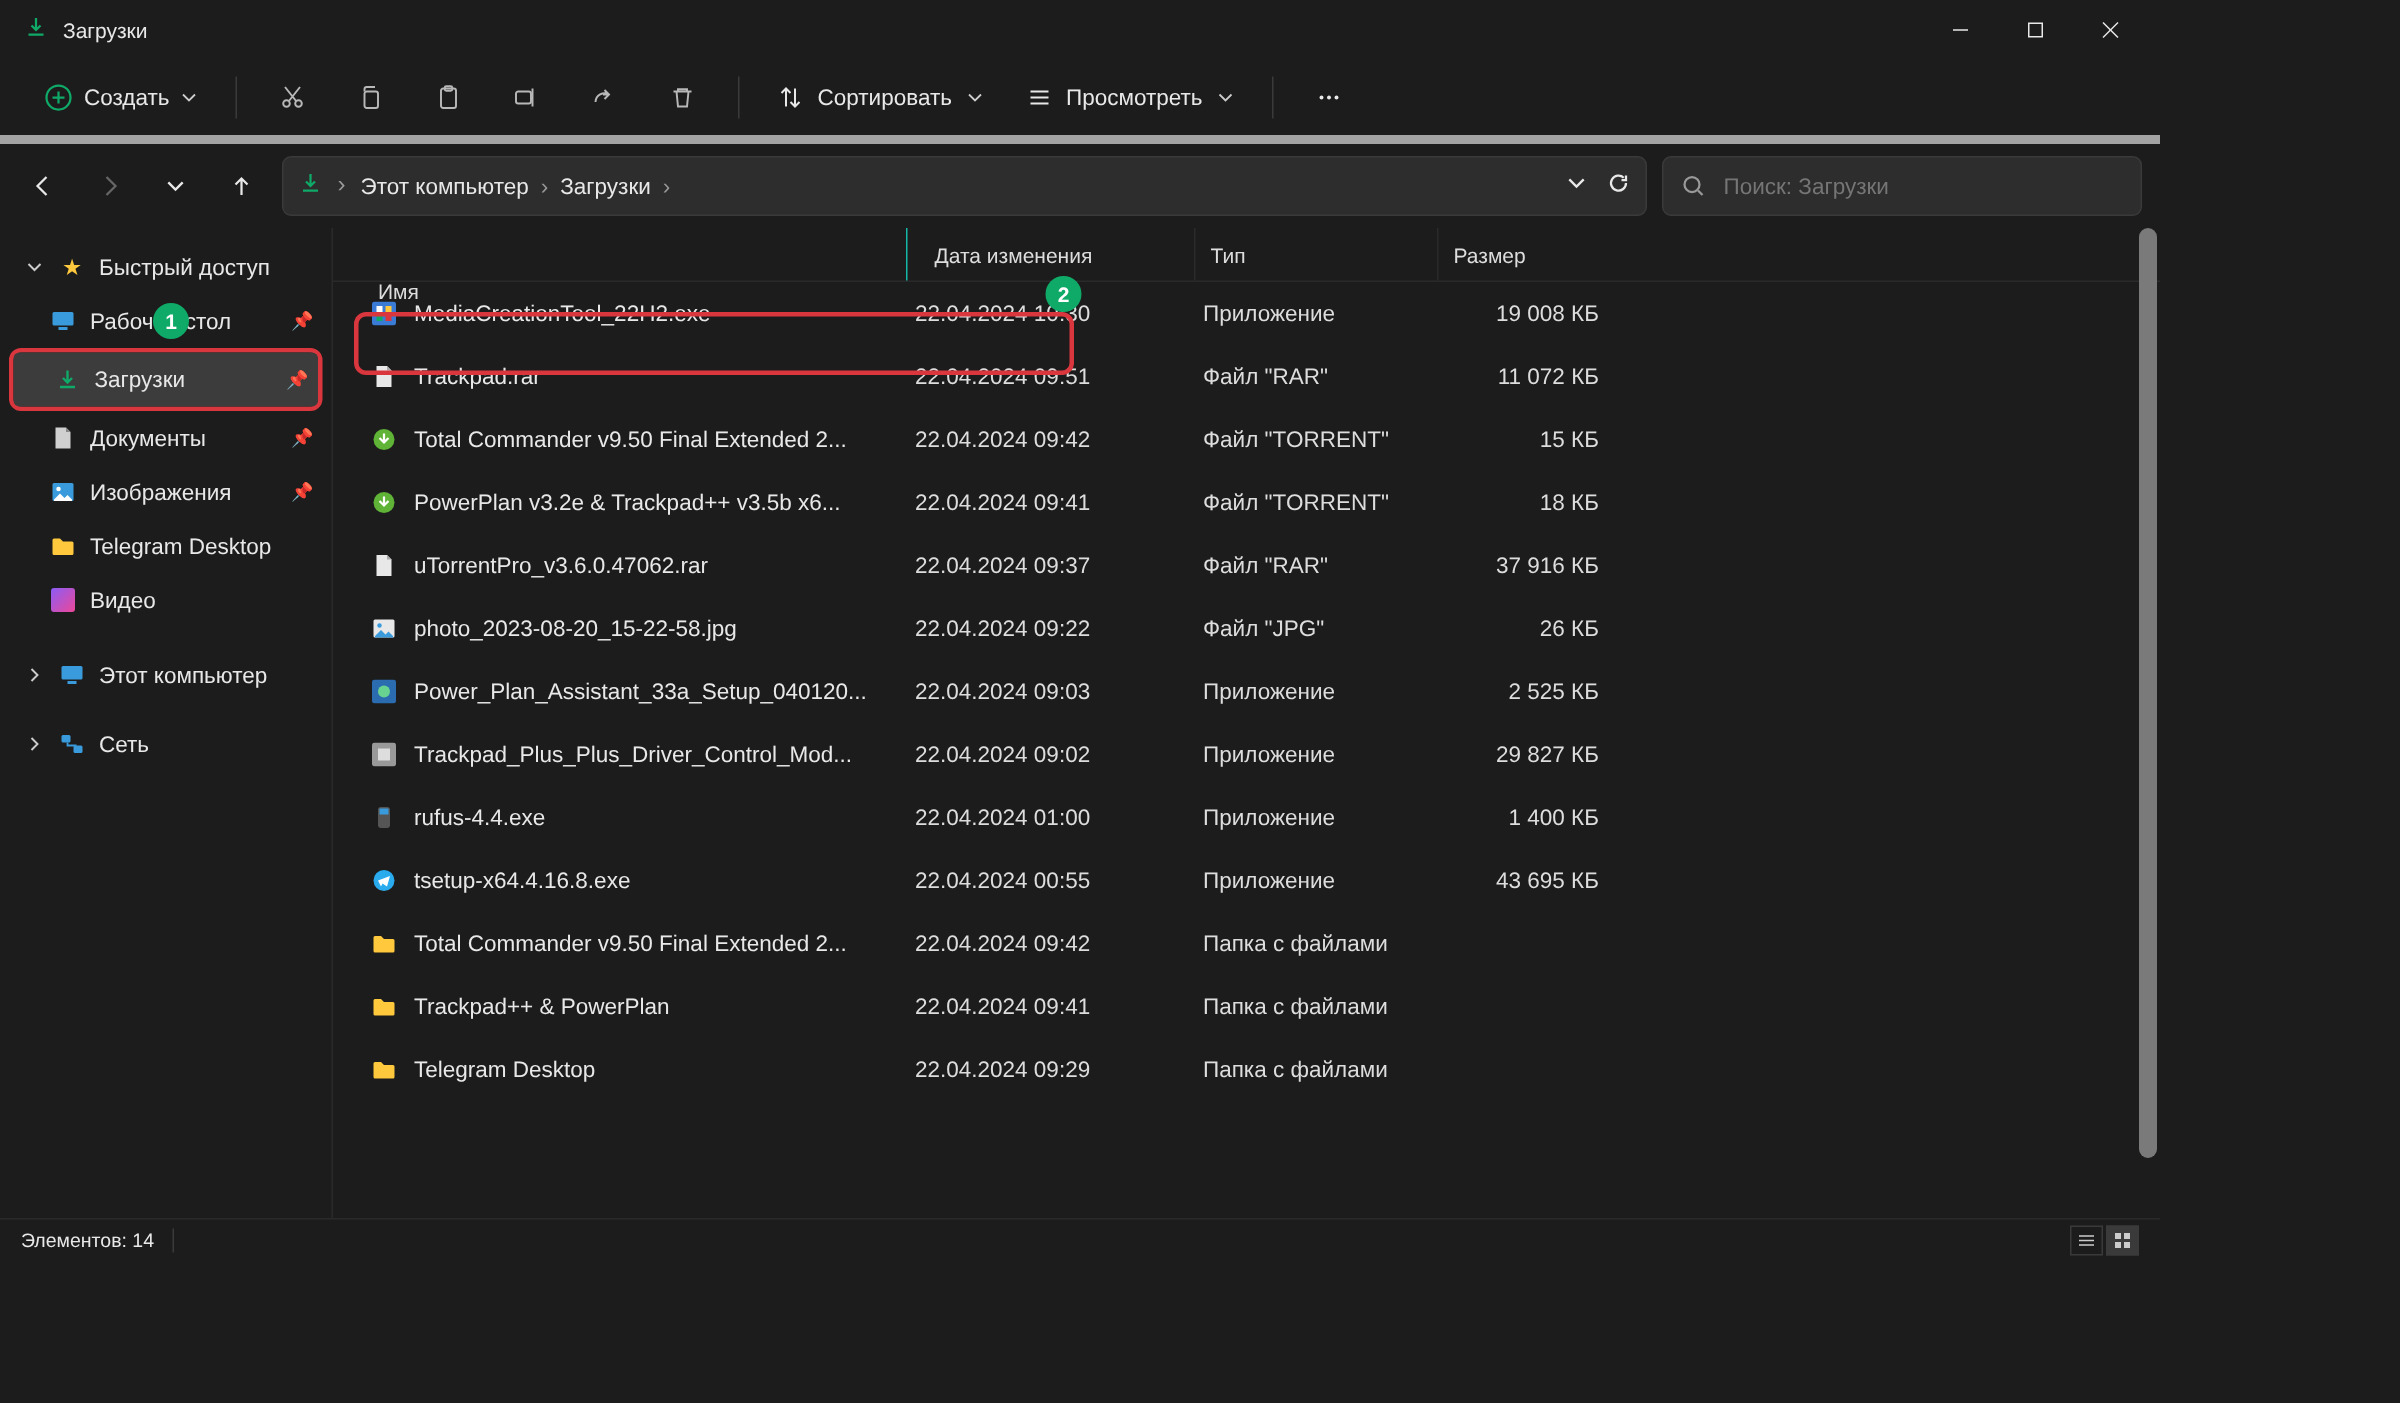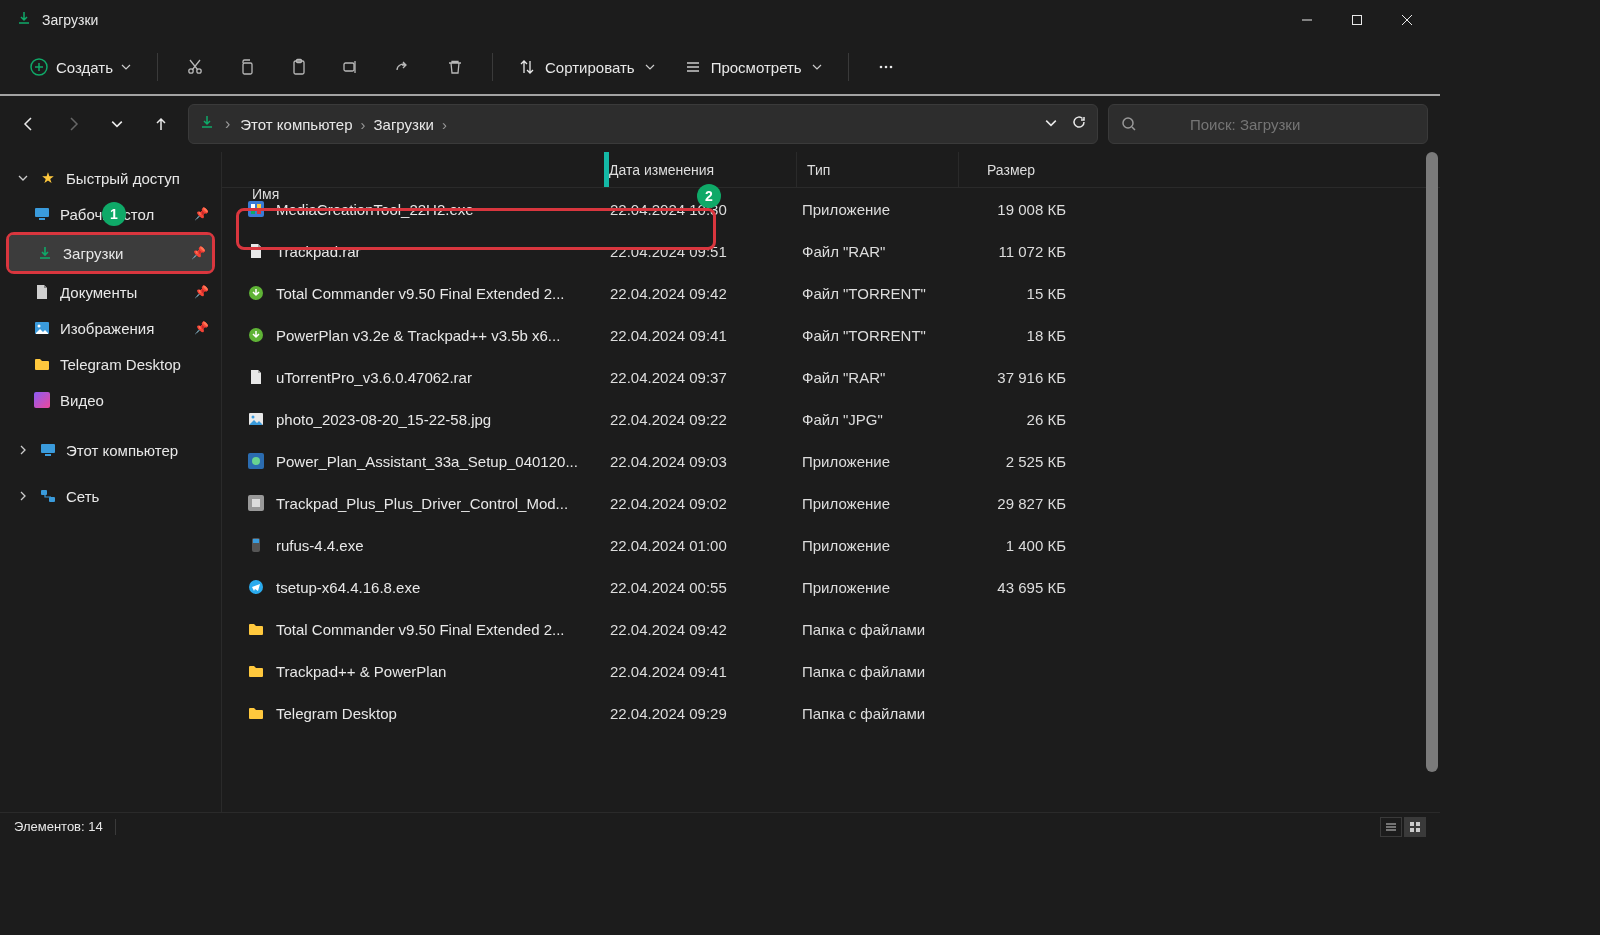--- a/index.html
+++ b/index.html
@@ -7,59 +7,59 @@
 
 
 .titlebar { height: 40px; display: flex; align-items: center; justify-content: space-between; padding: 0 8px; }
 .titlebar-left { display: flex; align-items: center; gap: 10px; padding-left: 8px; }
 .titlebar-title { font-size: 14px; }
 .window-controls { display: flex; }
 .window-btn { width: 50px; height: 40px; display: flex; align-items: center; justify-content: center; color: #e8e8e8; }
 .window-btn svg { width: 12px; height: 12px; }
 
 
-.toolbar { height: 56px; display: flex; align-items: center; padding: 0 18px; gap: 6px; border-bottom: 2px solid #a3a3a3; }
+.toolbar { height: 56px; display: flex; align-items: center; padding: 0 18px; gap: 6px; border-bottom: 6px solid #a3a3a3; }
 .btn-new { display: flex; align-items: center; gap: 8px; padding: 6px 12px; border-radius: 6px; font-size: 15px; }
 .toolbar-sep { width: 1px; height: 28px; background: #3a3a3a; margin: 0 8px; }
 .tool-icon { width: 46px; height: 40px; display: flex; align-items: center; justify-content: center; border-radius: 6px; color: #b8b8b8; }
 .dropdown-btn { display: flex; align-items: center; gap: 10px; padding: 6px 12px; border-radius: 6px; font-size: 15px; }
 
 
 .navrow { height: 56px; display: flex; align-items: center; padding: 0 12px; gap: 10px; }
 .nav-btn { width: 34px; height: 34px; display: flex; align-items: center; justify-content: center; border-radius: 4px; color: #e8e8e8; }
 .nav-btn.disabled { color: #666; }
 .addressbar { flex: 1; height: 40px; background: #2d2d2d; border: 1px solid #3a3a3a; border-radius: 6px; display: flex; align-items: center; padding: 0 10px; gap: 10px; }
 .breadcrumb { display: flex; align-items: center; gap: 8px; font-size: 15px; }
 .bc-sep { color: #999; }
 .addressbar-right { margin-left: auto; display: flex; align-items: center; gap: 14px; color: #e8e8e8; }
 .searchbox { width: 320px; height: 40px; background: #2d2d2d; border: 1px solid #3a3a3a; border-radius: 6px; display: flex; align-items: center; padding: 0 12px; gap: 12px; color: #999; font-size: 15px; }
-.searchbox input { background: transparent; border: none; outline: none; color: #e8e8e8; font-size: 15px; flex: 1; margin-left: 41px; }
+.searchbox input { background: transparent; border: none; outline: none; color: #e8e8e8; font-size: 15px; flex: 1; }
 
 
 .main { display: flex; height: calc(100% - 40px - 56px - 56px - 28px); }
 
 
 .sidebar { width: 222px; padding: 8px 6px; overflow-y: auto; border-right: 1px solid #2a2a2a; }
 .tree-item { display: flex; align-items: center; height: 36px; padding: 0 6px; border-radius: 4px; font-size: 15px; gap: 8px; position: relative; }
 .tree-item.selected { background: #3c3c3c; }
 .tree-chevron { width: 14px; display: flex; justify-content: center; color: #ccc; }
 .tree-icon { width: 20px; height: 20px; display: flex; align-items: center; justify-content: center; }
 .pin { margin-left: auto; color: #888; font-size: 12px; }
 .tree-item.indent { padding-left: 26px; }
 .tree-item.l1 { padding-left: 10px; }
 .highlight-red { border: 3px solid #d9363e; border-radius: 8px; }
 .badge { width: 24px; height: 24px; border-radius: 50%; background: #0fa968; color: #fff; display: flex; align-items: center; justify-content: center; font-size: 14px; font-weight: 600; position: absolute; }
 
 
 .filepane { flex: 1; overflow-y: auto; position: relative; }
 .columns { display: flex; height: 36px; align-items: center; padding-left: 30px; border-bottom: 1px solid #2a2a2a; font-size: 14px; color: #ddd; position: sticky; top: 0; background: #1c1c1c; }
 .col-name { width: 352px; margin-top: 48px; }
-.col-date { width: 192px; border-left: 5px solid #14b8a6; padding-left: 0; height: 100%; display: flex; align-items: center; }
+.col-date { width: 192px; border-left: 1px solid #14b8a6; padding-left: 18px; height: 100%; display: flex; align-items: center; }
 .col-type { width: 162px; border-left: 1px solid #2a2a2a; padding-left: 10px; height: 100%; display: flex; align-items: center; }
-.col-size { width: 120px; border-left: 1px solid #2a2a2a; padding-left: 28px; height: 100%; display: flex; align-items: center; }
+.col-size { width: 120px; border-left: 1px solid #2a2a2a; padding-left: 10px; height: 100%; display: flex; align-items: center; }
 .group-header { display: flex; align-items: center; height: 36px; padding-left: 12px; font-size: 14px; color: #ccc; gap: 6px; }
 .row { display: flex; align-items: center; height: 42px; padding-left: 24px; font-size: 15px; }
 .row .file-icon { width: 20px; height: 20px; margin-right: 10px; display: flex; align-items: center; justify-content: center; }
 .row .c-name { width: 334px; white-space: nowrap; overflow: hidden; text-overflow: ellipsis; }
 .row .c-date { width: 192px; color: #ddd; }
 .row .c-type { width: 162px; color: #ddd; white-space: nowrap; overflow: hidden; text-overflow: ellipsis; }
 .row .c-size { width: 120px; text-align: right; color: #ddd; padding-right: 18px; }
 .highlight-box { position: absolute; border: 3px solid #d9363e; border-radius: 8px; left: 14px; top: 56px; width: 480px; height: 42px; pointer-events: none; }
 .badge2 { left: 475px; top: 32px; }
 .scrollbar-track { position: absolute; right: 2px; top: 0; width: 12px; height: 100%; }

